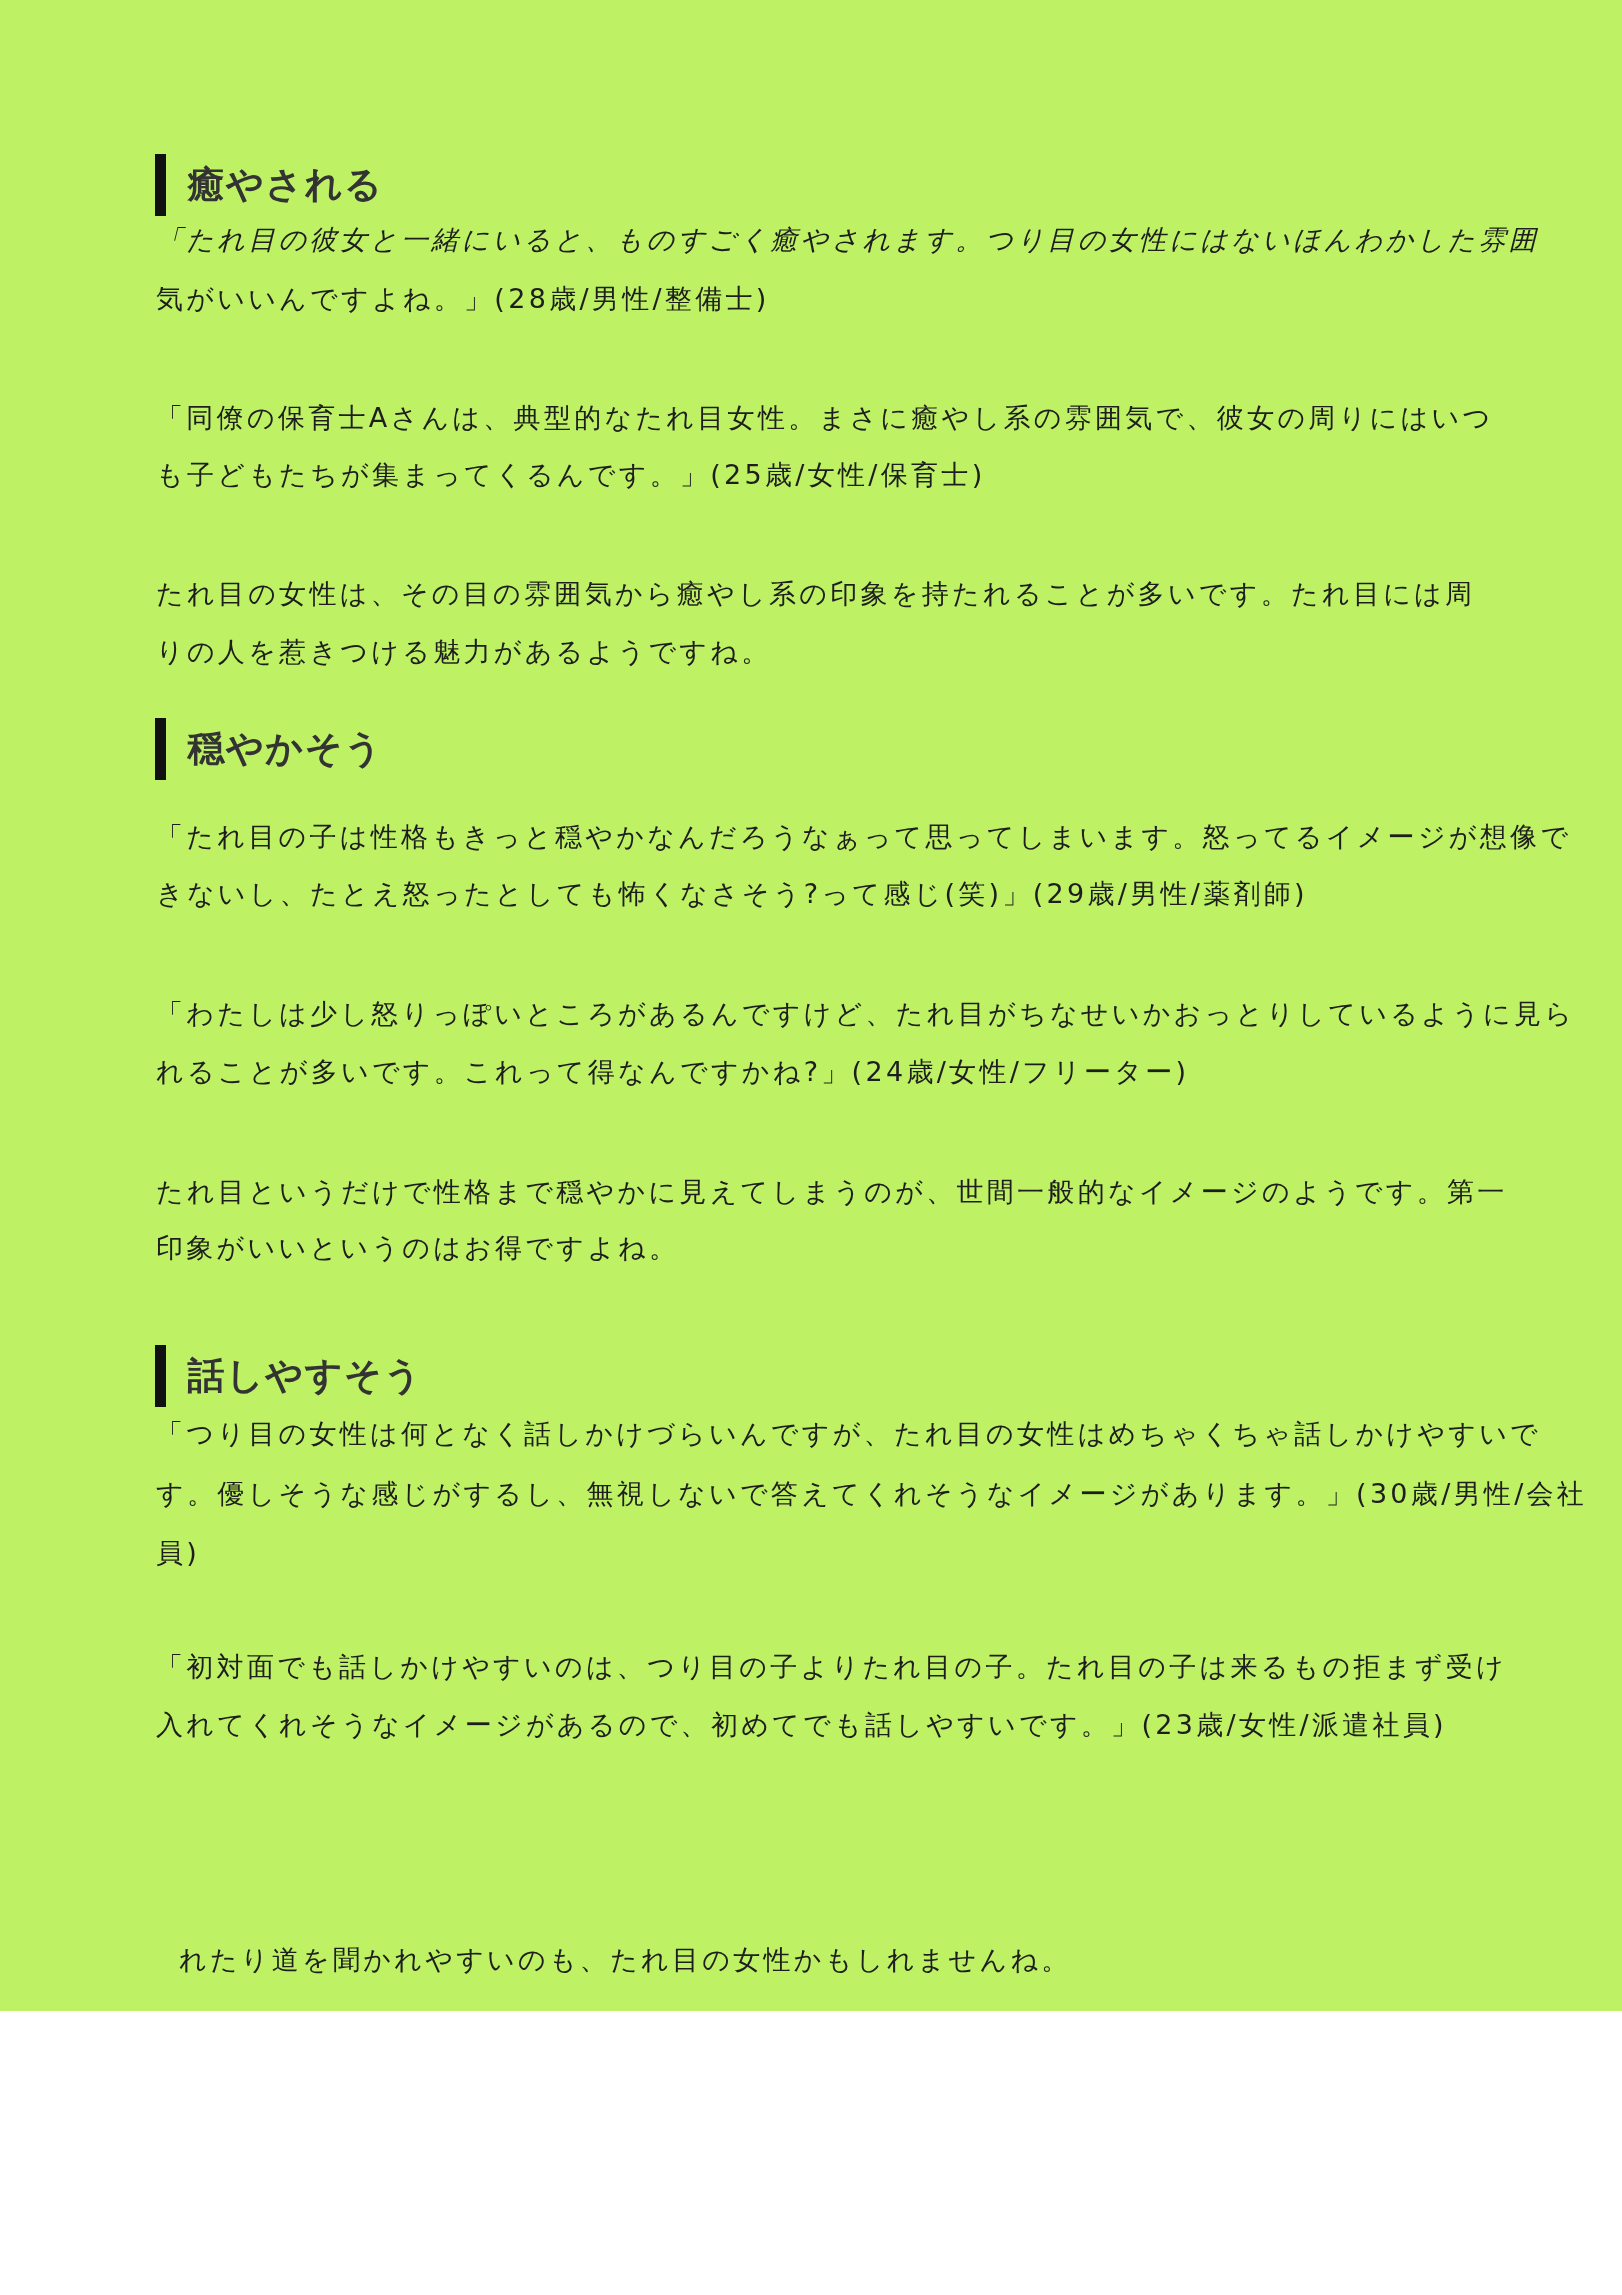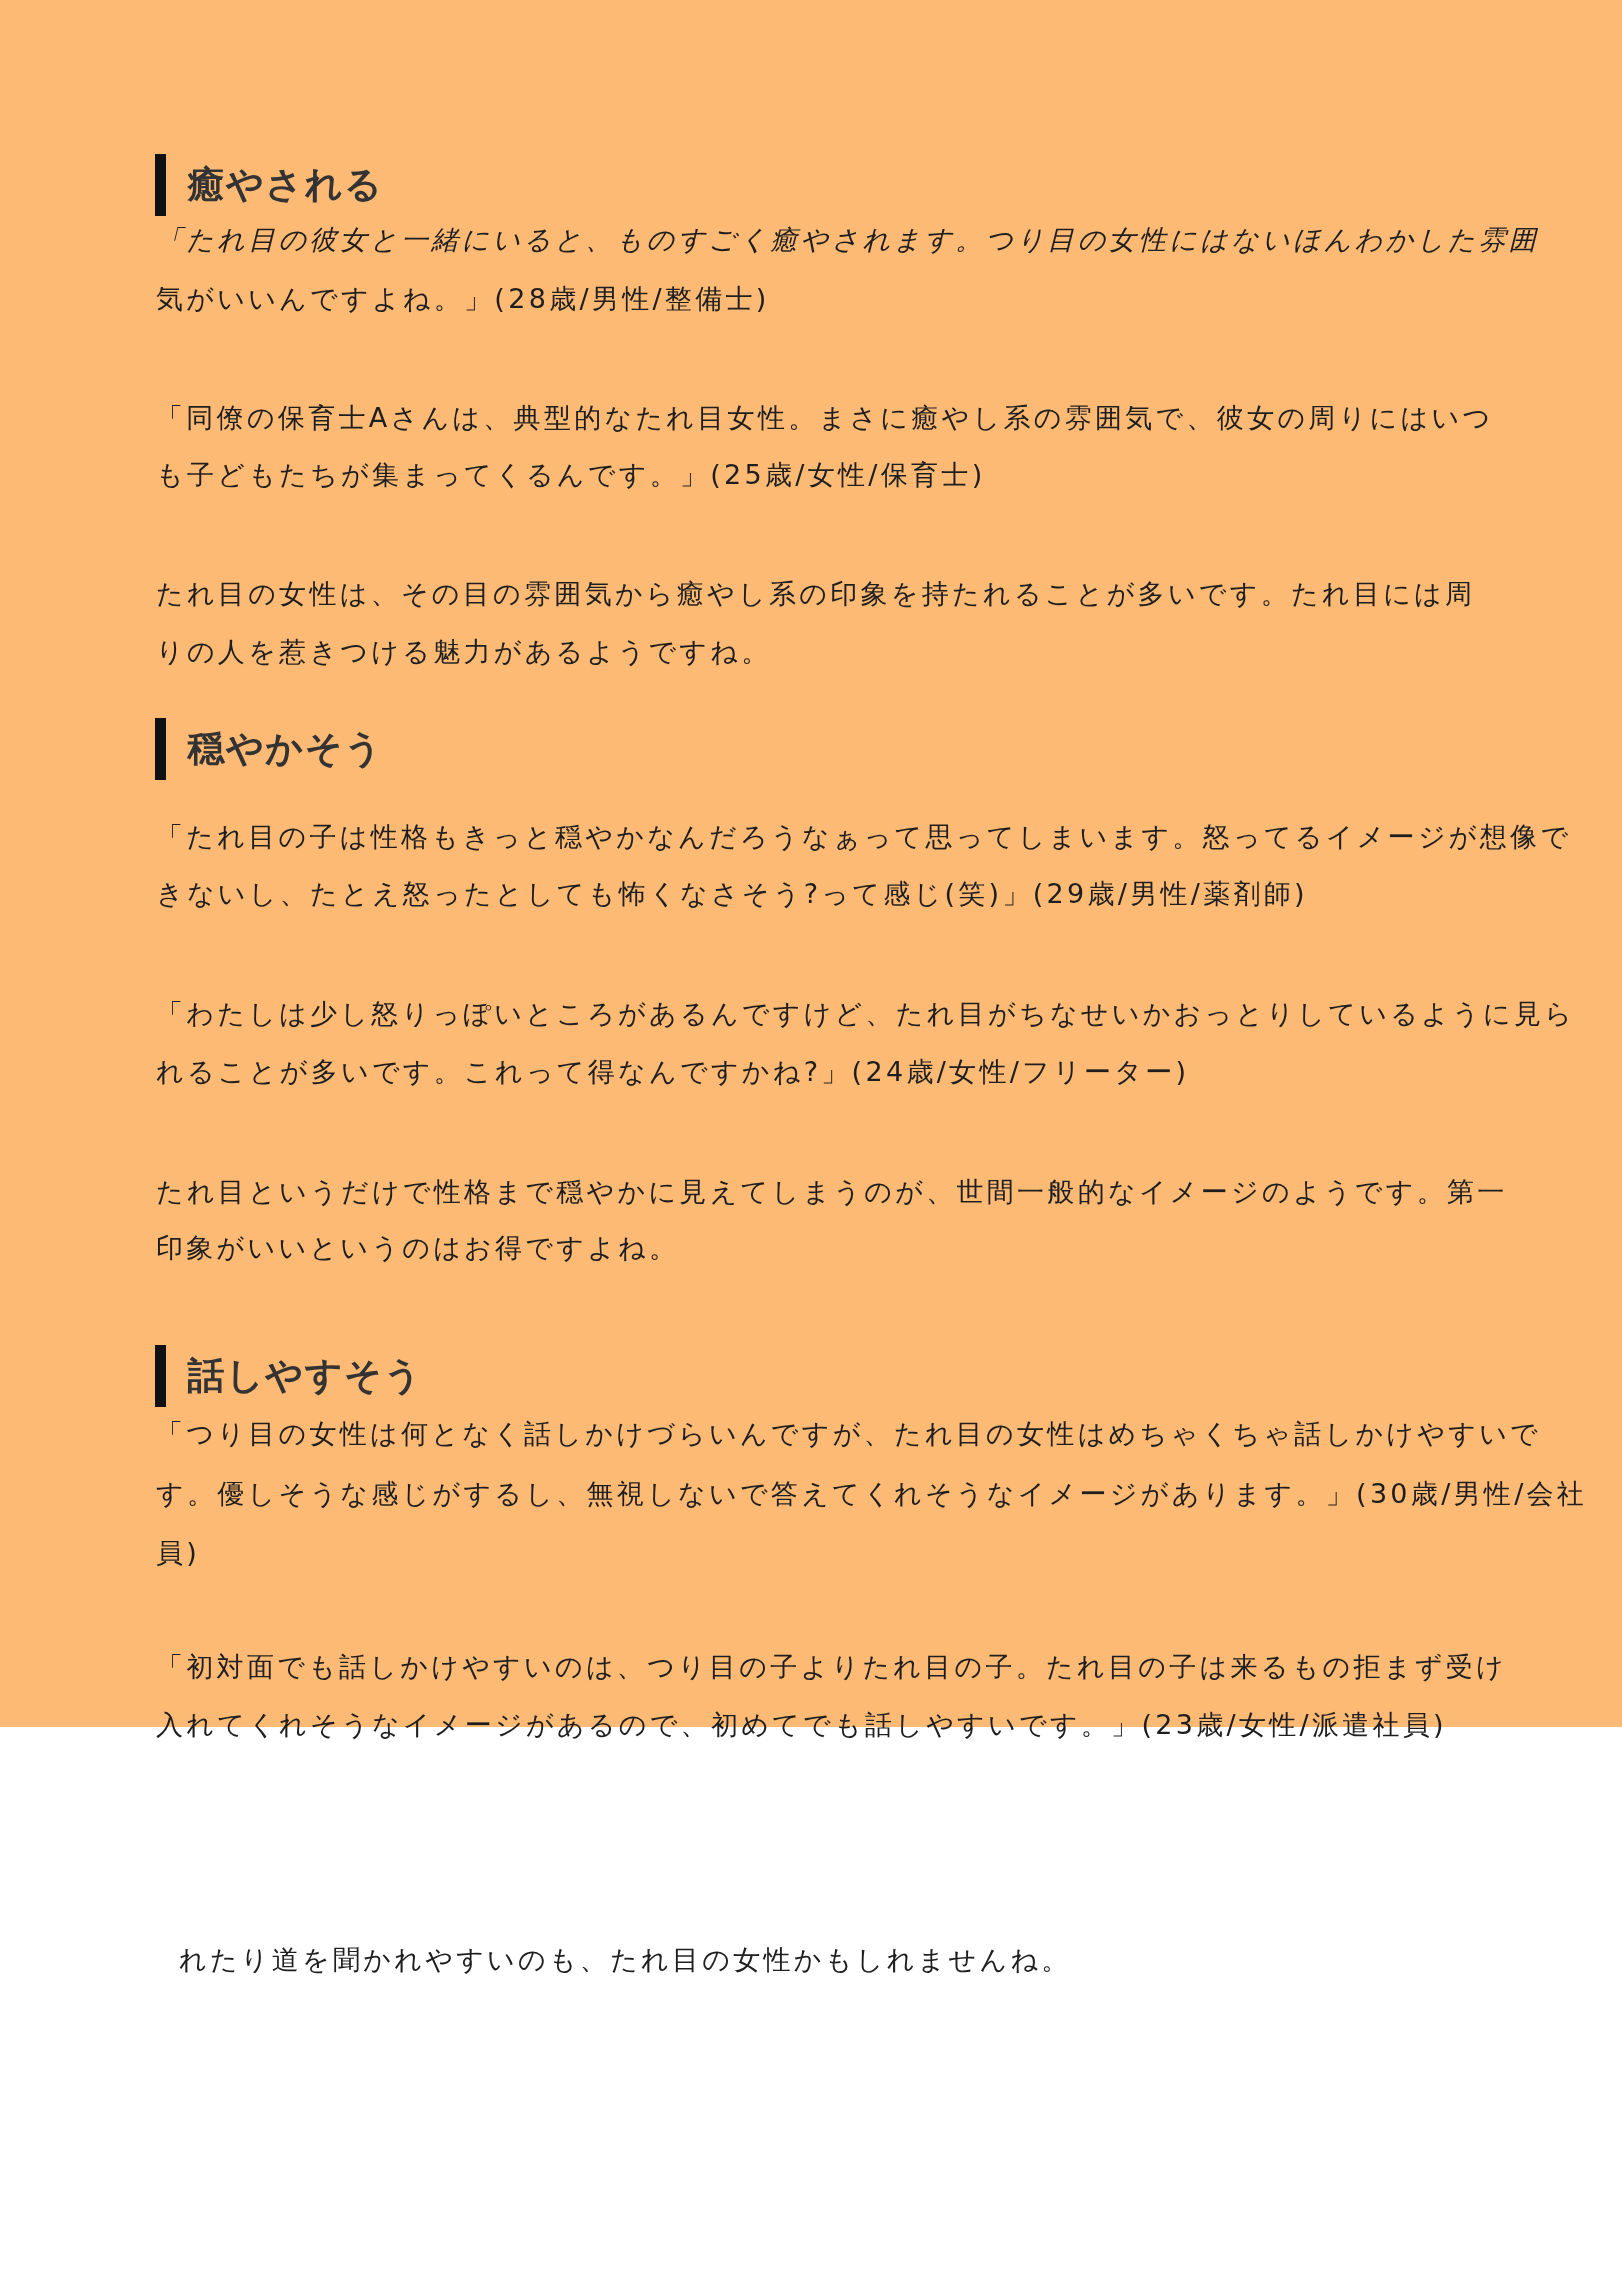--- a/index.html
+++ b/index.html
@@ -1,18 +1,18 @@
 <!DOCTYPE html>
 <html style="font-size:12px"><head>
 <meta charset="utf-8">
 <style>
   html, body { margin: 0; padding: 0; background: #ffffff; }
   body { width: 1622px; height: 2295px; position: relative; overflow: hidden;
          font-family: "DejaVu Sans", "Liberation Sans", sans-serif; color: #1e1e1e; }
-  .page { position: absolute; left: 0; top: 0; width: 1622px; height: 1727px; background: #fdba74; }
+  .page { position: absolute; left: 0; top: 0; width: 1622px; height: 2011px; background: #bef264; }
   .heading { position: absolute; left: 155px; height: 62px; display: flex; align-items: center; }
   .heading .bar { width: 11px; height: 62px; background: #111111; flex: none; }
   .heading .title { margin-left: 21.5px; font-size: 37px; font-weight: bold; color: #333333;
                     letter-spacing: 1.5px; line-height: 62px; white-space: nowrap; }
   .line { position: absolute; left: 156px; height: 58px; line-height: 58px;
           font-size: 27px; letter-spacing: 3.3px; white-space: nowrap; color: #1e1e1e; }
 </style>
 </head>
 <body>
 

